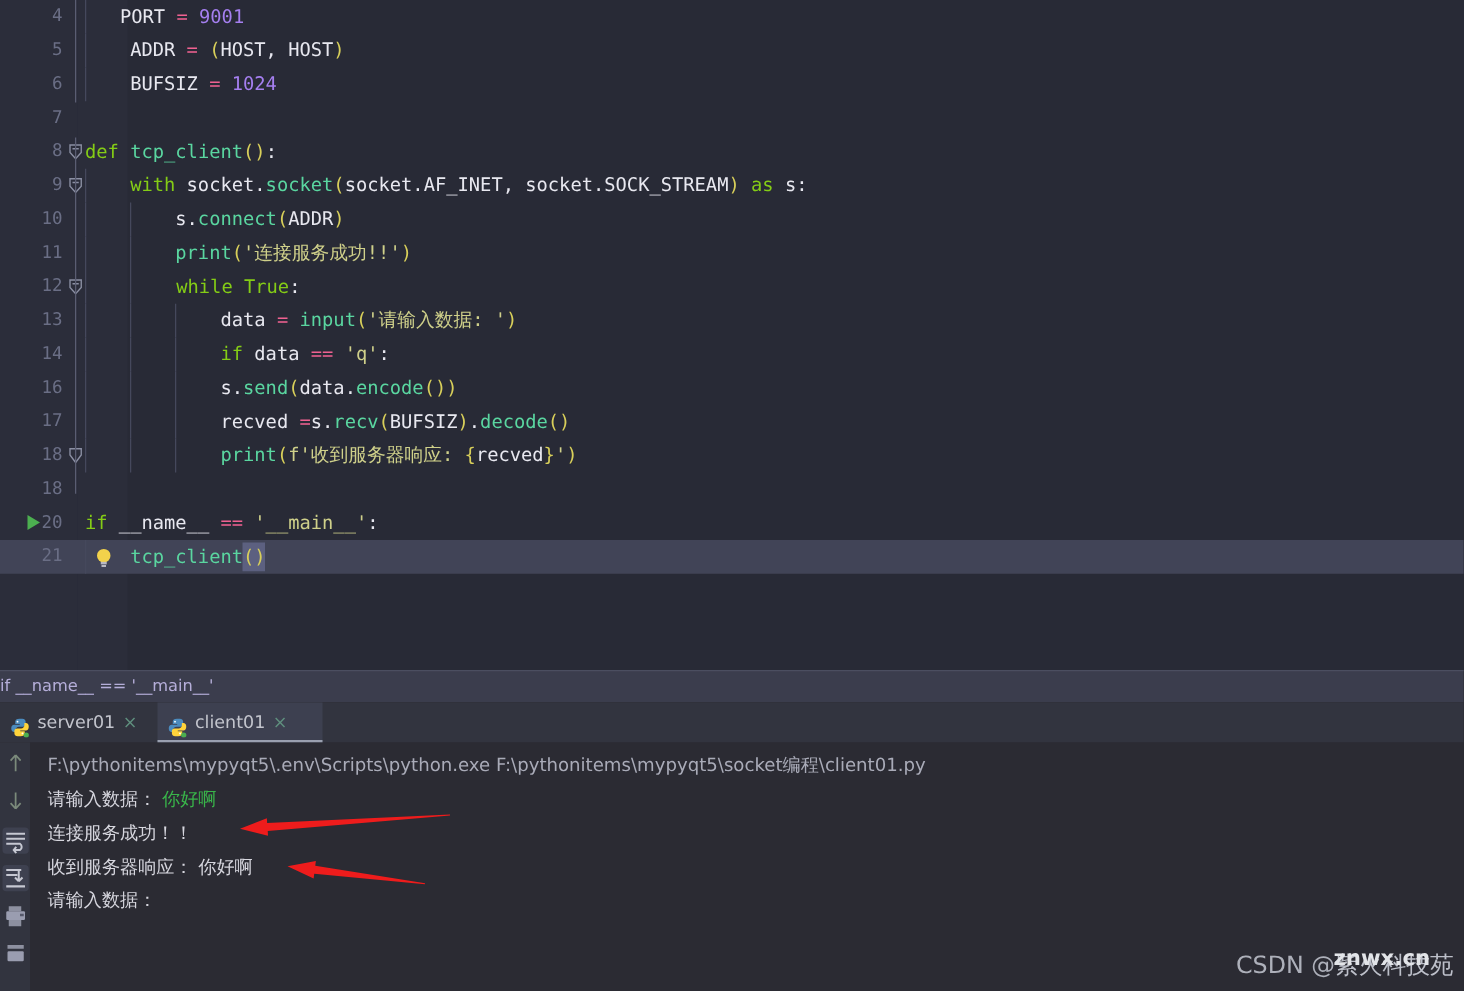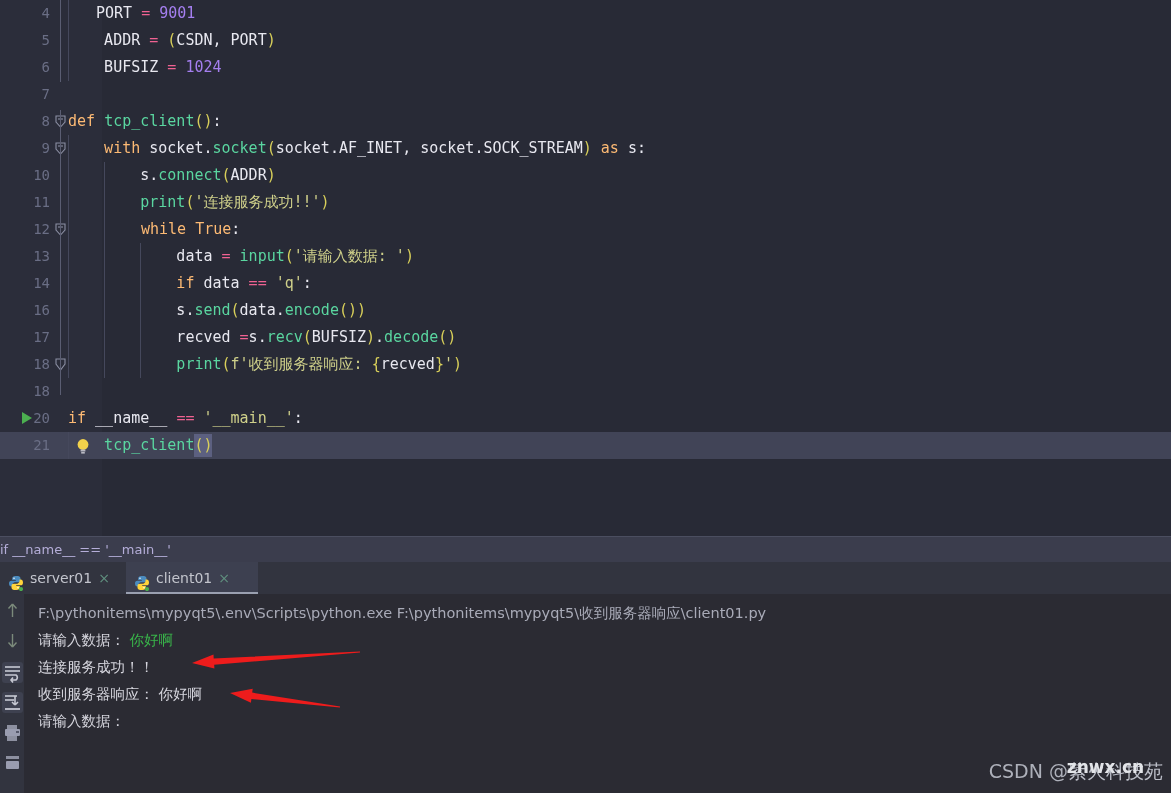--- a/index.html
+++ b/index.html
@@ -32,21 +32,21 @@
     font-size: 15px; white-space: pre;
   }
   .line.current { background: #414457; }
   .lnum {
     position: absolute; left: 0; width: 50px; text-align: right;
     color: #6a6e85; font-size: 14px; font-family: "DejaVu Sans Mono", monospace;
   }
   .ltext { position: absolute; left: 62px; color: #e8e8f0; }
 
   
-  .kw   { color: #fdba74; }
+  .kw   { color: #84cc16; }
   .fn   { color: #5ad6a0; }
   .num  { color: #a57ff0; }
   .str  { color: #cfd08a; }
   .op   { color: #f06292; }
   .paren{ color: #d8cf5a; }
   .pl   { color: #e8e8f0; }
 
   
   .iguide {
     position: absolute; top: 0; width: 1px; height: 27px;
@@ -148,21 +148,21 @@
 </head>
 <body>
 
 <div id="app">
 
   <div class="editor">
     <div class="gutter"></div>
     <div class="gutter-fold-rail"></div>
     <div class="code-area" id="code-area">
         <div class="line"><span class="lnum">4</span><span class="iguide" style="left: 68px;"></span><span class="ltext" style="left: 96px;"><span class="pl">PORT</span><span class="pl"> </span><span class="op">=</span><span class="pl"> </span><span class="num">9001</span></span></div>
-        <div class="line"><span class="lnum">5</span><span class="iguide" style="left: 68px;"></span><span class="ltext" style="left: 104.12px;"><span class="pl">ADDR</span><span class="pl"> </span><span class="op">=</span><span class="pl"> </span><span class="paren">(</span><span class="pl">CSDN, PORT</span><span class="paren">)</span></span></div>
+        <div class="line"><span class="lnum">5</span><span class="iguide" style="left: 68px;"></span><span class="ltext" style="left: 104.12px;"><span class="pl">ADDR</span><span class="pl"> </span><span class="op">=</span><span class="pl"> </span><span class="paren">(</span><span class="pl">HOST, HOST</span><span class="paren">)</span></span></div>
         <div class="line"><span class="lnum">6</span><span class="iguide" style="left: 68px;"></span><span class="ltext" style="left: 104.12px;"><span class="pl">BUFSIZ</span><span class="pl"> </span><span class="op">=</span><span class="pl"> </span><span class="num">1024</span></span></div>
         <div class="line"><span class="lnum">7</span><span class="ltext" style="left: 68px;"></span></div>
         <div class="line"><span class="lnum">8</span><span class="ltext" style="left: 68px;"><span class="kw">def</span><span class="pl"> </span><span class="fn">tcp_client</span><span class="paren">()</span><span class="pl">:</span></span><span class="fold"><svg width="13" height="13">
               <path d="M2 1 L11 1 L11 7 L6.5 12 L2 7 Z" fill="none" stroke="#8b8fa3" stroke-width="1.1"></path>
               <line x1="4" y1="4" x2="9" y2="4" stroke="#8b8fa3" stroke-width="1.1"></line>
             </svg></span></div>
         <div class="line"><span class="lnum">9</span><span class="iguide" style="left: 68px;"></span><span class="ltext" style="left: 104.12px;"><span class="kw">with</span><span class="pl"> socket.</span><span class="fn">socket</span><span class="paren">(</span><span class="pl">socket.AF_INET, socket.SOCK_STREAM</span><span class="paren">)</span><span class="pl"> </span><span class="kw">as</span><span class="pl"> s:</span></span><span class="fold"><svg width="13" height="13">
               <path d="M2 1 L11 1 L11 7 L6.5 12 L2 7 Z" fill="none" stroke="#8b8fa3" stroke-width="1.1"></path>
               <line x1="4" y1="4" x2="9" y2="4" stroke="#8b8fa3" stroke-width="1.1"></line>
             </svg></span></div>
@@ -241,21 +241,21 @@
             <rect x="5" y="14" width="10" height="5" fill="#8d90a0"></rect>
             <rect x="14" y="9" width="3" height="2" fill="#55586a"></rect>
           </svg></div>
         <div class="tool" style="top: 158px;"><svg width="21" height="21">
             <rect x="4" y="4" width="13" height="3" fill="#8d90a0"></rect>
             <rect x="4" y="9" width="13" height="8" rx="1" fill="#9a9db0"></rect>
           </svg></div>
       </div>
 
     <div class="console" id="console">
-        <div class="cline"><span class="cpath" style="font-family: &quot;DejaVu Sans&quot;, sans-serif;">F:\pythonitems\mypyqt5\.env\Scripts\python.exe F:\pythonitems\mypyqt5\收到服务器响应\client01.py</span></div>
+        <div class="cline"><span class="cpath" style="font-family: &quot;DejaVu Sans&quot;, sans-serif;">F:\pythonitems\mypyqt5\.env\Scripts\python.exe F:\pythonitems\mypyqt5\socket编程\client01.py</span></div>
         <div class="cline"><span style="font-family: &quot;DejaVu Sans&quot;, sans-serif;">请输入数据： </span><span class="cgreen" style="font-family: &quot;DejaVu Sans&quot;, sans-serif;">你好啊</span></div>
         <div class="cline"><span style="font-family: &quot;DejaVu Sans&quot;, sans-serif;">连接服务成功！！</span></div>
         <div class="cline"><span style="font-family: &quot;DejaVu Sans&quot;, sans-serif;">收到服务器响应： 你好啊</span></div>
         <div class="cline"><span style="font-family: &quot;DejaVu Sans&quot;, sans-serif;">请输入数据：</span></div>
       </div>
   </div>
 
   <svg class="arrows" id="arrows" width="1171" height="793" viewBox="0 0 1171 793">
       <g>
         <polygon points="192.0,663.0 213.5,654.6 213.7,658.4 360.0,651.6 360.0,652.4 214.2,664.8 214.4,668.5" fill="#ee1c1c"></polygon>

